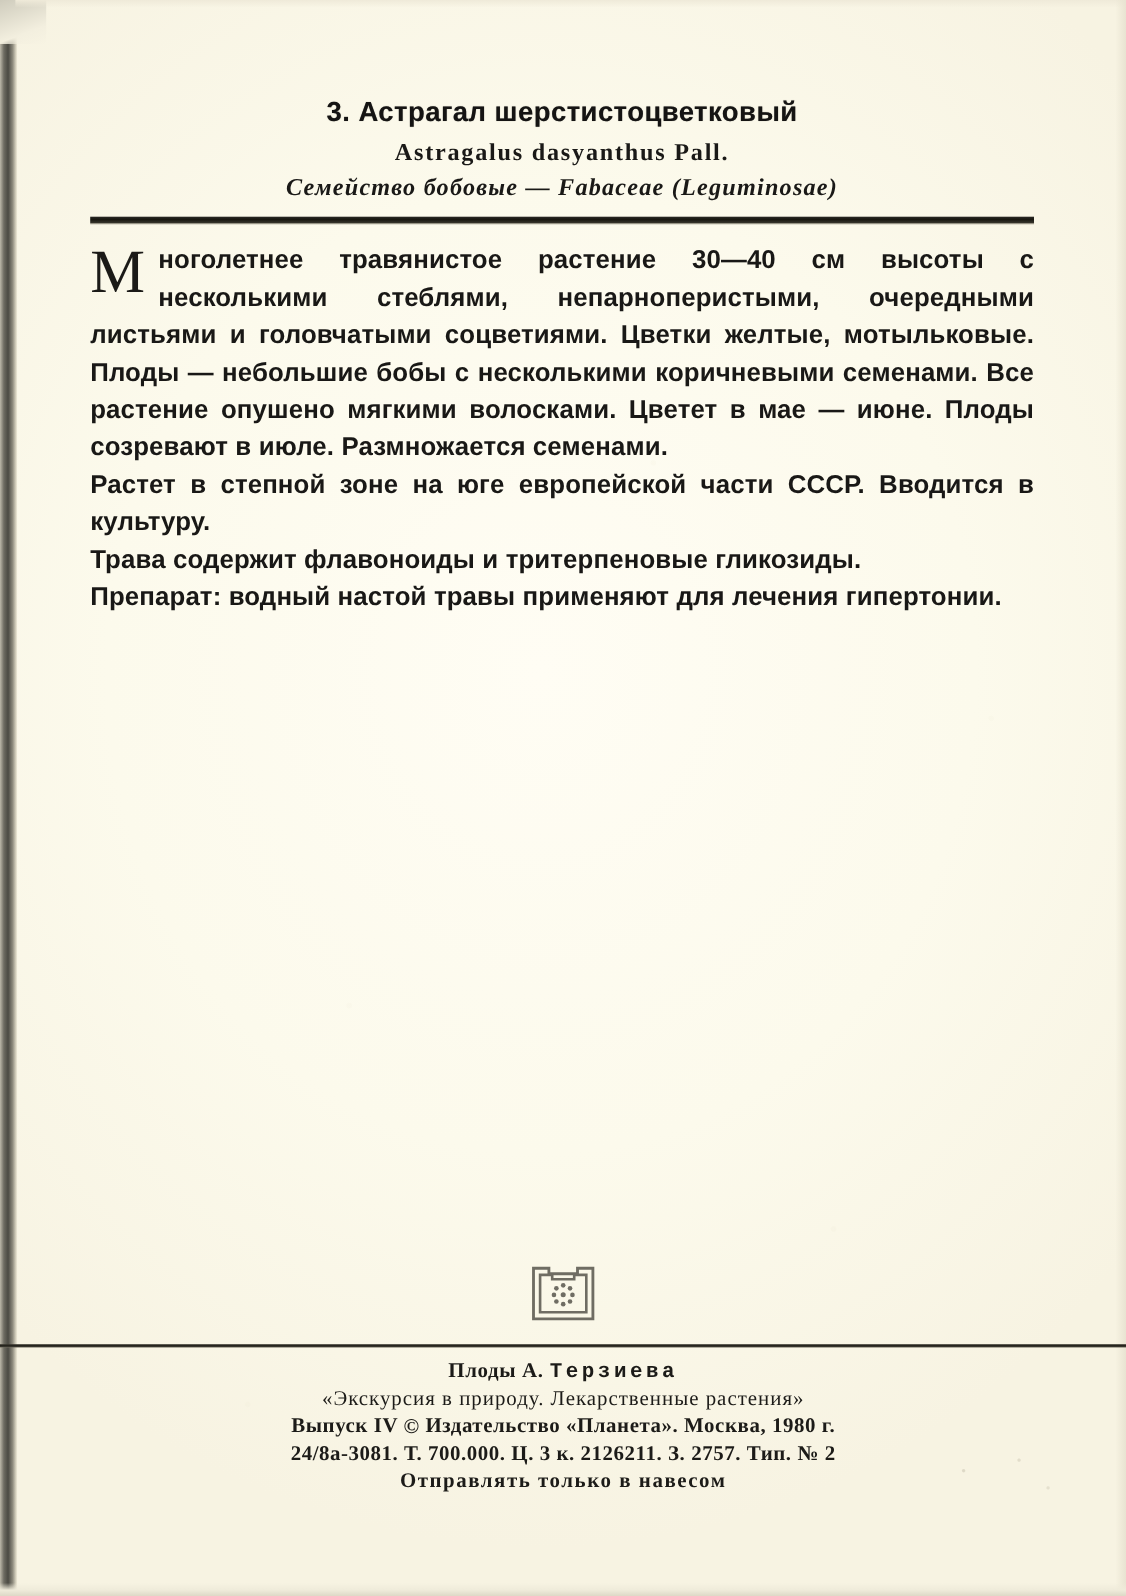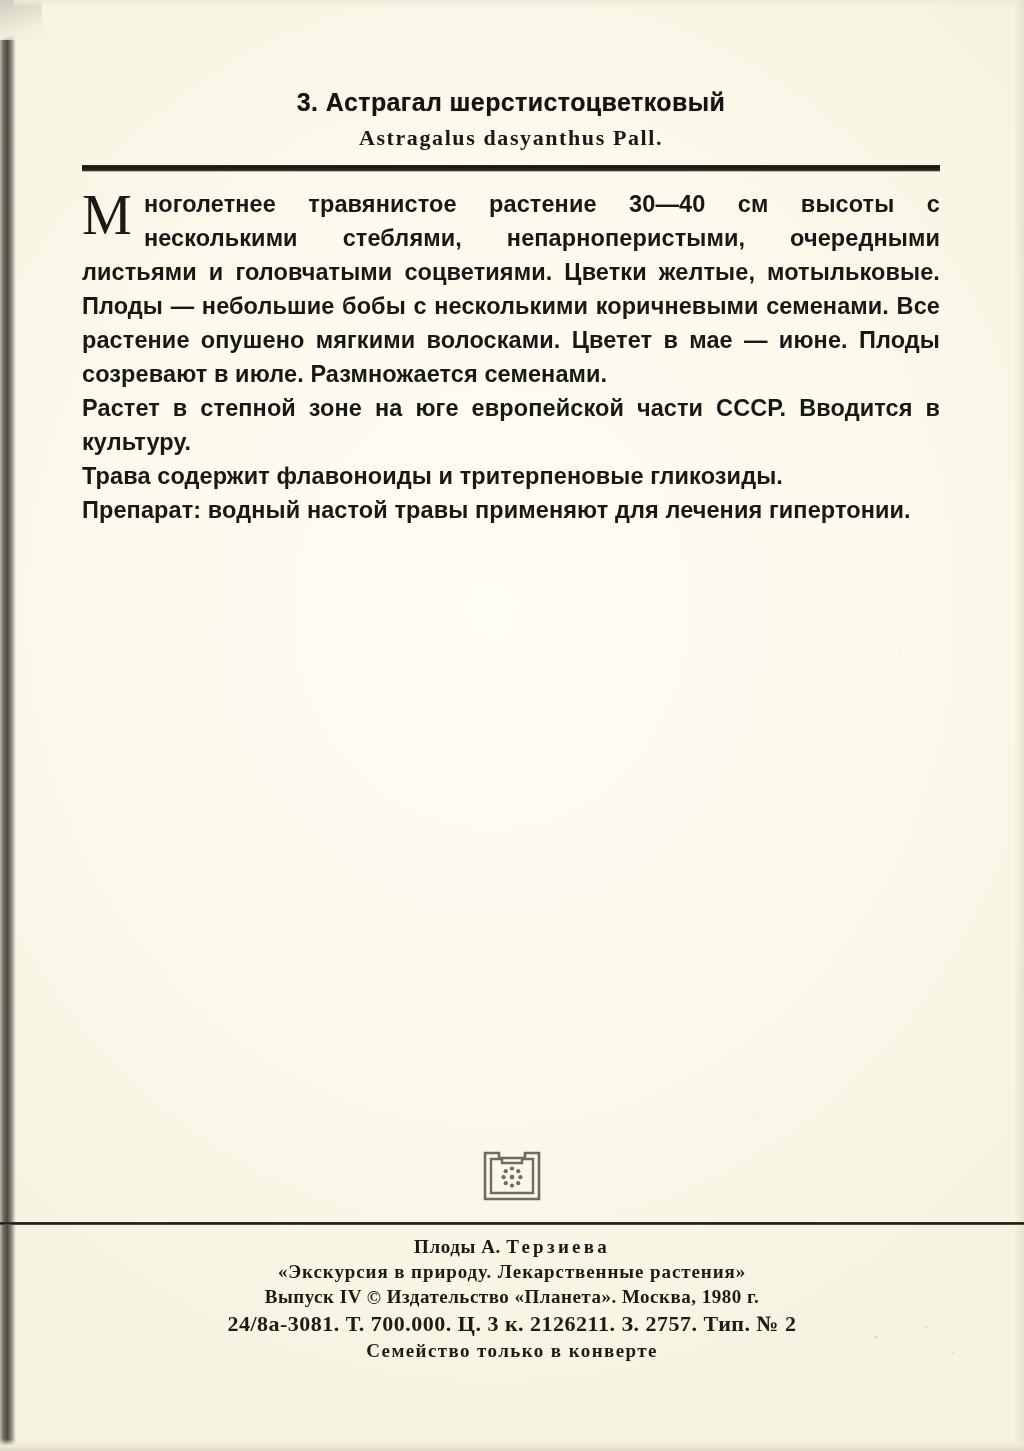--- a/index.html
+++ b/index.html
@@ -201,36 +201,36 @@
     font-family: "Liberation Serif", "DejaVu Serif", serif;
     color: #1c1b18;
     padding-top: 11px;
   }
   .f-photo {
     font-weight: 700;
     font-size: 19px;
     letter-spacing: .6px;
     margin: 0;
   }
-  .f-photo .spaced { letter-spacing: 3.2px; }
+  .f-photo .spaced { letter-spacing: 3.2px; font-family: Liberation Mono, monospace; }
   .f-series {
-    font-weight: 700;
+    font-weight: 400;
     font-size: 19px;
     letter-spacing: .9px;
     margin: 3px 0 0;
   }
   .f-imprint {
     font-weight: 700;
     font-size: 19px;
     letter-spacing: .5px;
     margin: 3px 0 0;
   }
   .f-codes {
     font-weight: 700;
-    font-size: 22px;
+    font-size: 19px;
     letter-spacing: .5px;
     margin: 3px 0 0;
   }
   .f-note {
     font-weight: 700;
     font-size: 19px;
     letter-spacing: 1.4px;
     margin: 3px 0 0;
   }
   .copy {
@@ -251,20 +251,21 @@
   <div class="edge-top"></div>
   <div class="edge-right"></div>
   <div class="edge-bottom"></div>
   <div class="corner-speck"></div>
 
   <div class="content">
 
     <div class="head">
       <h1 class="title">3. Астрагал шерстистоцветковый</h1>
       <div class="binomial">Astragalus dasyanthus Pall.</div>
+      <div class="family">Семейство бобовые — Fabaceae (Leguminosae)</div>
     </div>
 
     <div class="rule-thick"></div>
 
     <div class="body">
       <p class="lead"><span class="dropcap">М</span><span>ноголетнее травянистое растение 30—40 см высоты с несколькими стеблями, непарноперистыми, очередными листьями и головчатыми соцветиями. Цветки желтые, мотыльковые. Плоды — небольшие бобы с несколькими коричневыми семенами. Все растение опушено мягкими волосками. Цветет в мае — июне. Плоды созревают в июле. Размножается семенами.</span></p>
       <p class="hang">Растет в степной зоне на юге европейской части СССР. Вводится в культуру.</p>
       <p class="hang">Трава содержит флавоноиды и тритерпеновые гликозиды.</p>
       <p class="hang">Препарат: водный настой травы применяют для лечения гипертонии.</p>
     </div>
@@ -292,17 +293,17 @@
     </svg>
   </div>
 
   <div class="content footer">
     <div class="rule-thin"></div>
     <div class="footer-lines">
       <p class="f-photo"><span>Плоды А.</span> <span class="spaced">Терзиева</span></p>
       <p class="f-series">«Экскурсия в природу. Лекарственные растения»</p>
       <p class="f-imprint"><span>Выпуск IV</span> <span class="copy">©</span> <span>Издательство «Планета». Москва, 1980 г.</span></p>
       <p class="f-codes">24/8а-3081. Т. 700.000. Ц. 3 к. 2126211. З. 2757. Тип. № 2</p>
-      <p class="f-note">Семейство только в конверте</p>
+      <p class="f-note">Отправлять только в навесом</p>
     </div>
   </div>
 
 </div>
 
 </body></html>

